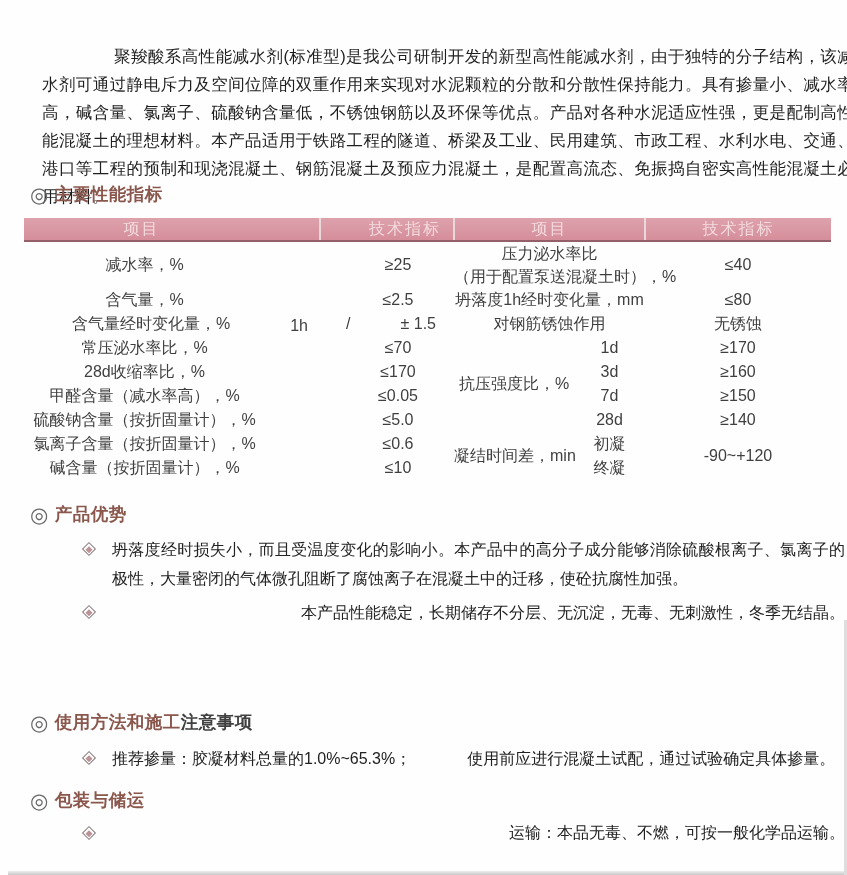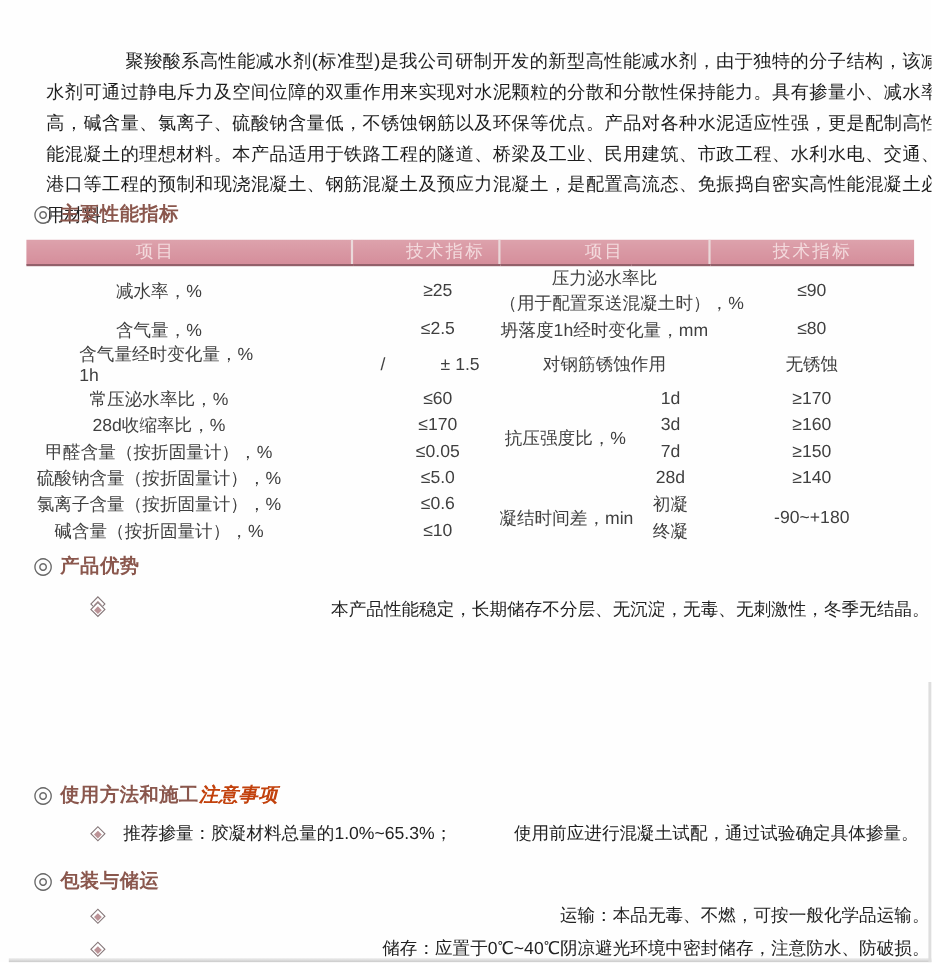--- a/index.html
+++ b/index.html
@@ -14,39 +14,39 @@
     color:#1e1e1e;letter-spacing:0.2px;
   }
   
   .sec{
     position:absolute;left:30px;margin:0;display:flex;align-items:center;gap:6px;
     font-size:17.5px;font-weight:700;color:#8a574d;line-height:24px;letter-spacing:0.5px;
   }
   .sec .ring{
     font-size:21px;font-weight:400;color:#686868;line-height:20px;position:relative;top:0.5px;
   }
-  .sec .fade{color:#c2410c;font-style:italic;}
+  .sec .fade{color:#404040;}
   
   .spec{
     position:absolute;top:218px;left:24px;width:807px;border-collapse:collapse;table-layout:fixed;
     font-size:16px;color:#3f3f3f;
   }
   .spec th{
     background:linear-gradient(#dda2ac,#d58e9b);color:#f3dadd;font-weight:400;
     height:22px;letter-spacing:2px;border-bottom:2px solid #93606a;padding:0;
   }
   .spec th.sep{border-left:2px solid #ead9da;text-align:center;}
   .spec td{
     text-align:center;height:24px;padding:0;vertical-align:middle;white-space:nowrap;
   }
   .spec tr.tall td{height:46px;}
   .spec td.li{padding-right:55px;}   
   .spec td.lv{padding-left:22px;}    
   .two-line{line-height:1.45;white-space:nowrap;}
-  .cellflex{display:flex;justify-content:space-between;align-items:flex-start;padding:0 12px 0 48px;flex-direction:column;}
+  .cellflex{display:flex;justify-content:space-between;align-items:flex-end;padding:0 12px 0 48px;}
   .cellflex2{display:flex;justify-content:space-between;align-items:center;padding:0 18px 0 26px;}
   
   .bullets{position:absolute;left:79px;width:766px;}
   .bitem{position:relative;padding-left:33px;margin:0 0 5px 0;font-size:16px;line-height:29px;color:#222;text-align:right;}
   .bitem.just{text-align:justify;}
   .dmd{
     position:absolute;left:5px;top:9px;width:8px;height:8px;
     border:1px solid #86787a;transform:rotate(45deg);background:#fff;
   }
   .dmd::after{content:"";position:absolute;top:1.5px;left:1.5px;right:1.5px;bottom:1.5px;background:#bb9296;}
@@ -89,21 +89,21 @@
       </tr>
     </thead>
     <tbody>
       <tr class="tall">
         <td class="li">减水率，%</td>
         <td class="lv">≥25</td>
         <td colspan="2" class="two-line">
           <span>压力泌水率比</span><br>
           <span>（用于配置泵送混凝土时），%</span>
         </td>
-        <td>≤90</td>
+        <td>≤40</td>
       </tr>
       <tr>
         <td class="li">含气量，%</td>
         <td class="lv">≤2.5</td>
         <td colspan="2">坍落度1h经时变化量，mm</td>
         <td>≤80</td>
       </tr>
       <tr>
         <td>
           <div class="cellflex">
@@ -115,66 +115,67 @@
           <div class="cellflex2">
             <span>/</span>
             <span>± 1.5</span>
           </div>
         </td>
         <td colspan="2">对钢筋锈蚀作用</td>
         <td>无锈蚀</td>
       </tr>
       <tr>
         <td class="li">常压泌水率比，%</td>
-        <td class="lv">≤60</td>
+        <td class="lv">≤70</td>
         <td rowspan="4">抗压强度比，%</td>
         <td>1d</td>
         <td>≥170</td>
       </tr>
       <tr>
         <td class="li">28d收缩率比，%</td>
         <td class="lv">≤170</td>
         <td>3d</td>
         <td>≥160</td>
       </tr>
       <tr>
-        <td class="li">甲醛含量（按折固量计），%</td>
+        <td class="li">甲醛含量（减水率高），%</td>
         <td class="lv">≤0.05</td>
         <td>7d</td>
         <td>≥150</td>
       </tr>
       <tr>
         <td class="li">硫酸钠含量（按折固量计），%</td>
         <td class="lv">≤5.0</td>
         <td>28d</td>
         <td>≥140</td>
       </tr>
       <tr>
         <td class="li">氯离子含量（按折固量计），%</td>
         <td class="lv">≤0.6</td>
         <td rowspan="2">凝结时间差，min</td>
         <td>初凝</td>
-        <td rowspan="2">-90~+180</td>
+        <td rowspan="2">-90~+120</td>
       </tr>
       <tr>
         <td class="li">碱含量（按折固量计），%</td>
         <td class="lv">≤10</td>
         <td>终凝</td>
       </tr>
     </tbody>
   </table>
 
   <h2 class="sec" style="top:502px">
     <span class="ring">◎</span>
     <span>产品优势</span>
   </h2>
 
   <div class="bullets" style="top:535px">
     <div class="bitem just">
       <span class="dmd"></span>
+      <span>坍落度经时损失小，而且受温度变化的影响小。本产品中的高分子成分能够消除硫酸根离子、氯离子的极性，大量密闭的气体微孔阻断了腐蚀离子在混凝土中的迁移，使砼抗腐性加强。</span>
     </div>
     <div class="bitem">
       <span class="dmd"></span>
       <span>本产品性能稳定，长期储存不分层、无沉淀，无毒、无刺激性，冬季无结晶。</span>
     </div>
   </div>
 
   <h2 class="sec" style="top:710px">
     <span class="ring">◎</span>
     <span><span>使用方法和施工</span><span class="fade">注意事项</span></span>
@@ -188,21 +189,17 @@
   <h2 class="sec" style="top:788px">
     <span class="ring">◎</span>
     <span>包装与储运</span>
   </h2>
 
   <div class="bullets pack" style="top:822px">
     <div class="bitem">
       <span class="dmd"></span>
       <span>运输：本品无毒、不燃，可按一般化学品运输。</span>
     </div>
-    <div class="bitem">
-      <span class="dmd"></span>
-      <span>储存：应置于0℃~40℃阴凉避光环境中密封储存，注意防水、防破损。</span>
-    </div>
   </div>
 
   <div class="edge-bottom"></div>
   <div class="edge-right"></div>
 </div>
 
 </body></html>

